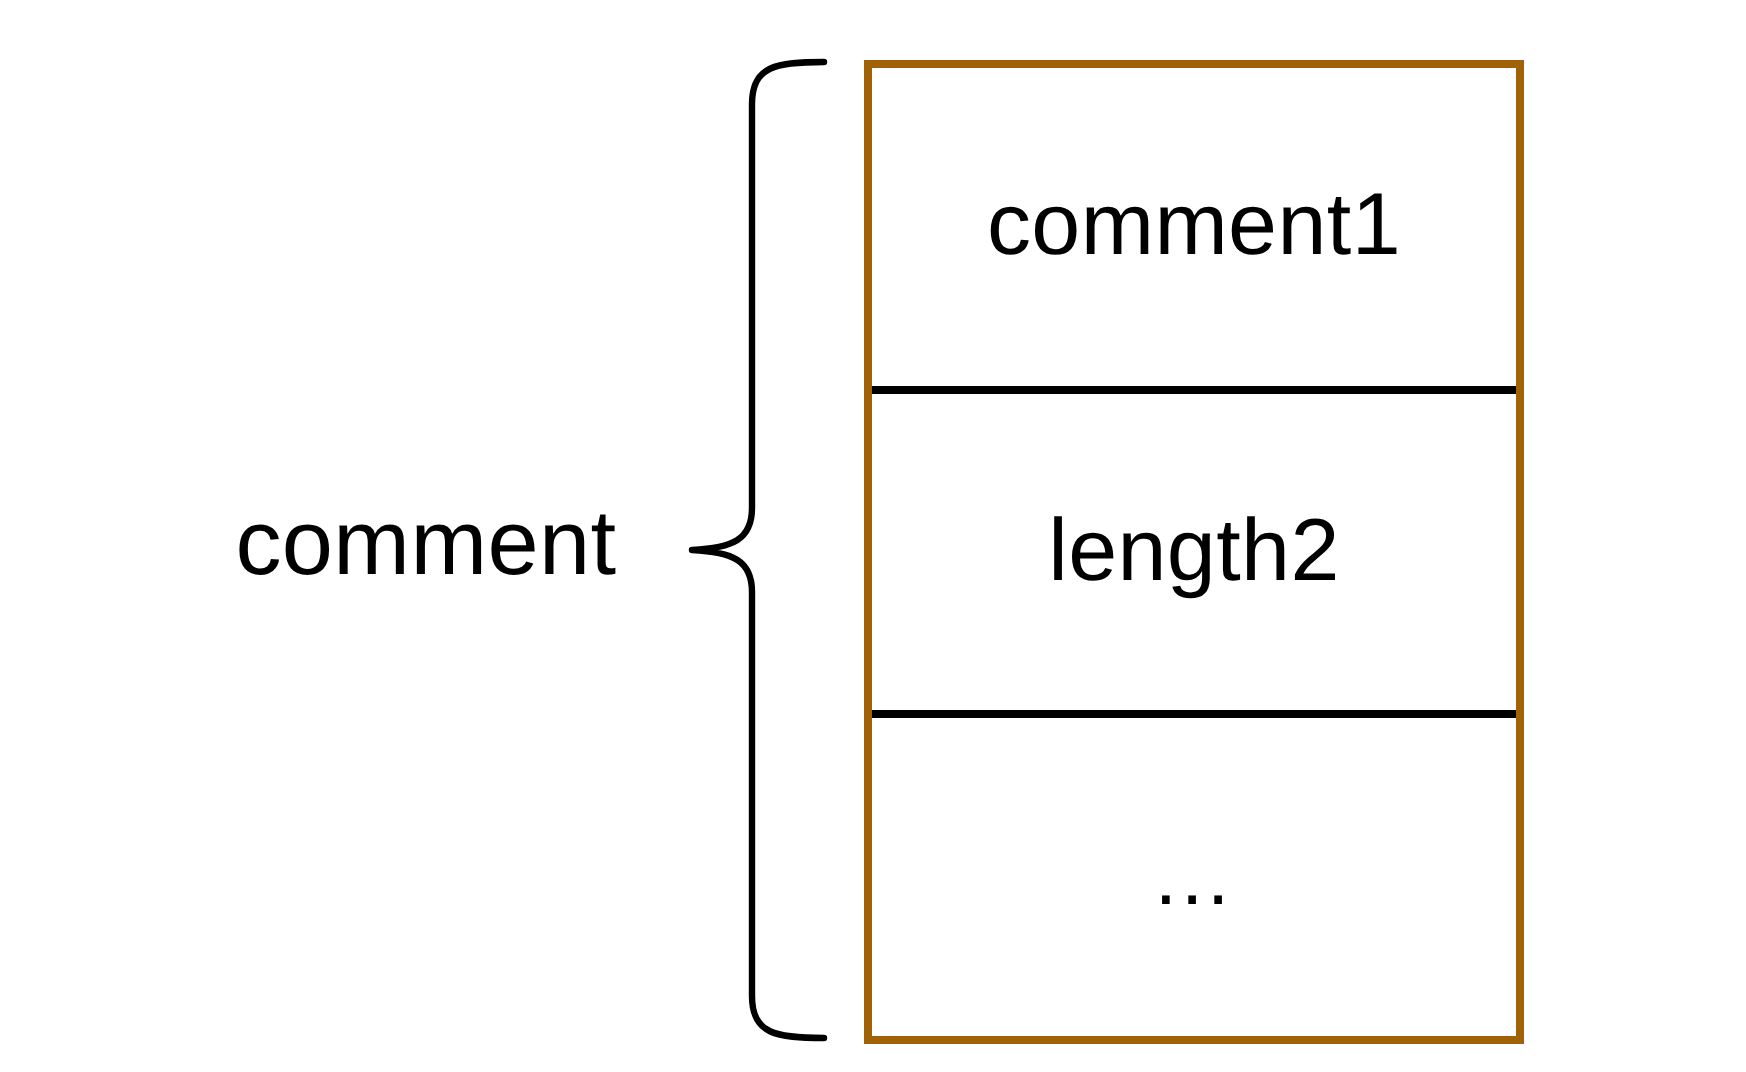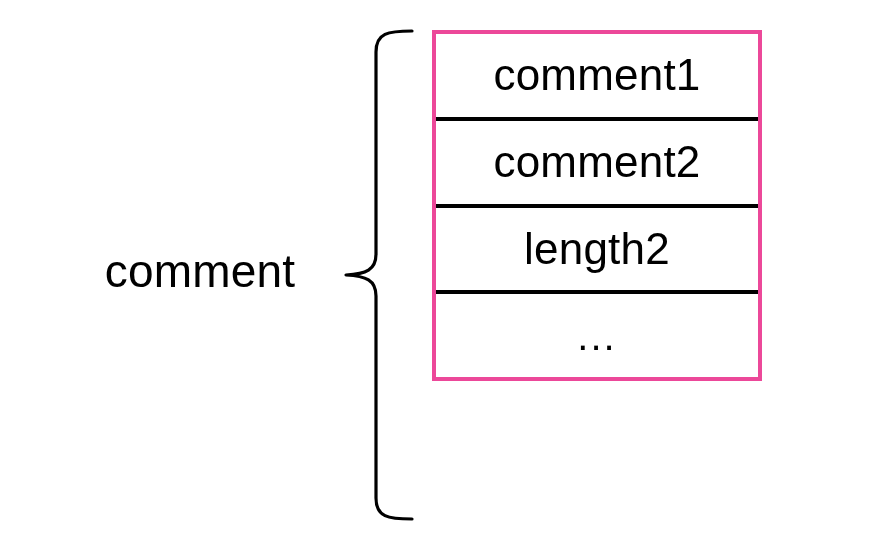--- a/index.html
+++ b/index.html
@@ -18,21 +18,21 @@
   #canvas {
     position: relative;
     width: 873px;
     height: 536px;
     background: #ffffff;
   }
 
   
   .group-label {
     position: absolute;
-    left: 80px;
+    left: 93px;
     top: 240px;
     width: 240px;
     height: 62px;
     line-height: 62px;
     text-align: center;
     font-size: 46px;
     font-weight: 400;
     letter-spacing: 0.2px;
     color: #000000;
     white-space: nowrap;
@@ -51,23 +51,23 @@
     width: 86px;
     height: 506px;
   }
 
   
   .struct-box {
     position: absolute;
     left: 432px;
     top: 30px;
     width: 330px;
-    height: 351px;
+    height: 492px;
     box-sizing: border-box;
-    border: 4px solid #ec4899;
+    border: 4px solid #a16207;
     background: #ffffff;
     display: flex;
     flex-direction: column;
   }
   .field-row {
     box-sizing: border-box;
     flex: 1 1 0;
     display: flex;
     align-items: center;
     justify-content: center;
@@ -110,23 +110,20 @@
     </svg>
   </div>
 
   <div class="struct-box">
 
     <div class="field-row">
       <span class="field-label">comment1</span>
     </div>
 
 
-    <div class="field-row">
-      <span class="field-label">comment2</span>
-    </div>
 
     <div class="field-row">
       <span class="field-label">length2</span>
     </div>
 
     <div class="field-row">
       <span class="field-label ellipsis">...</span>
     </div>
 
   </div>

